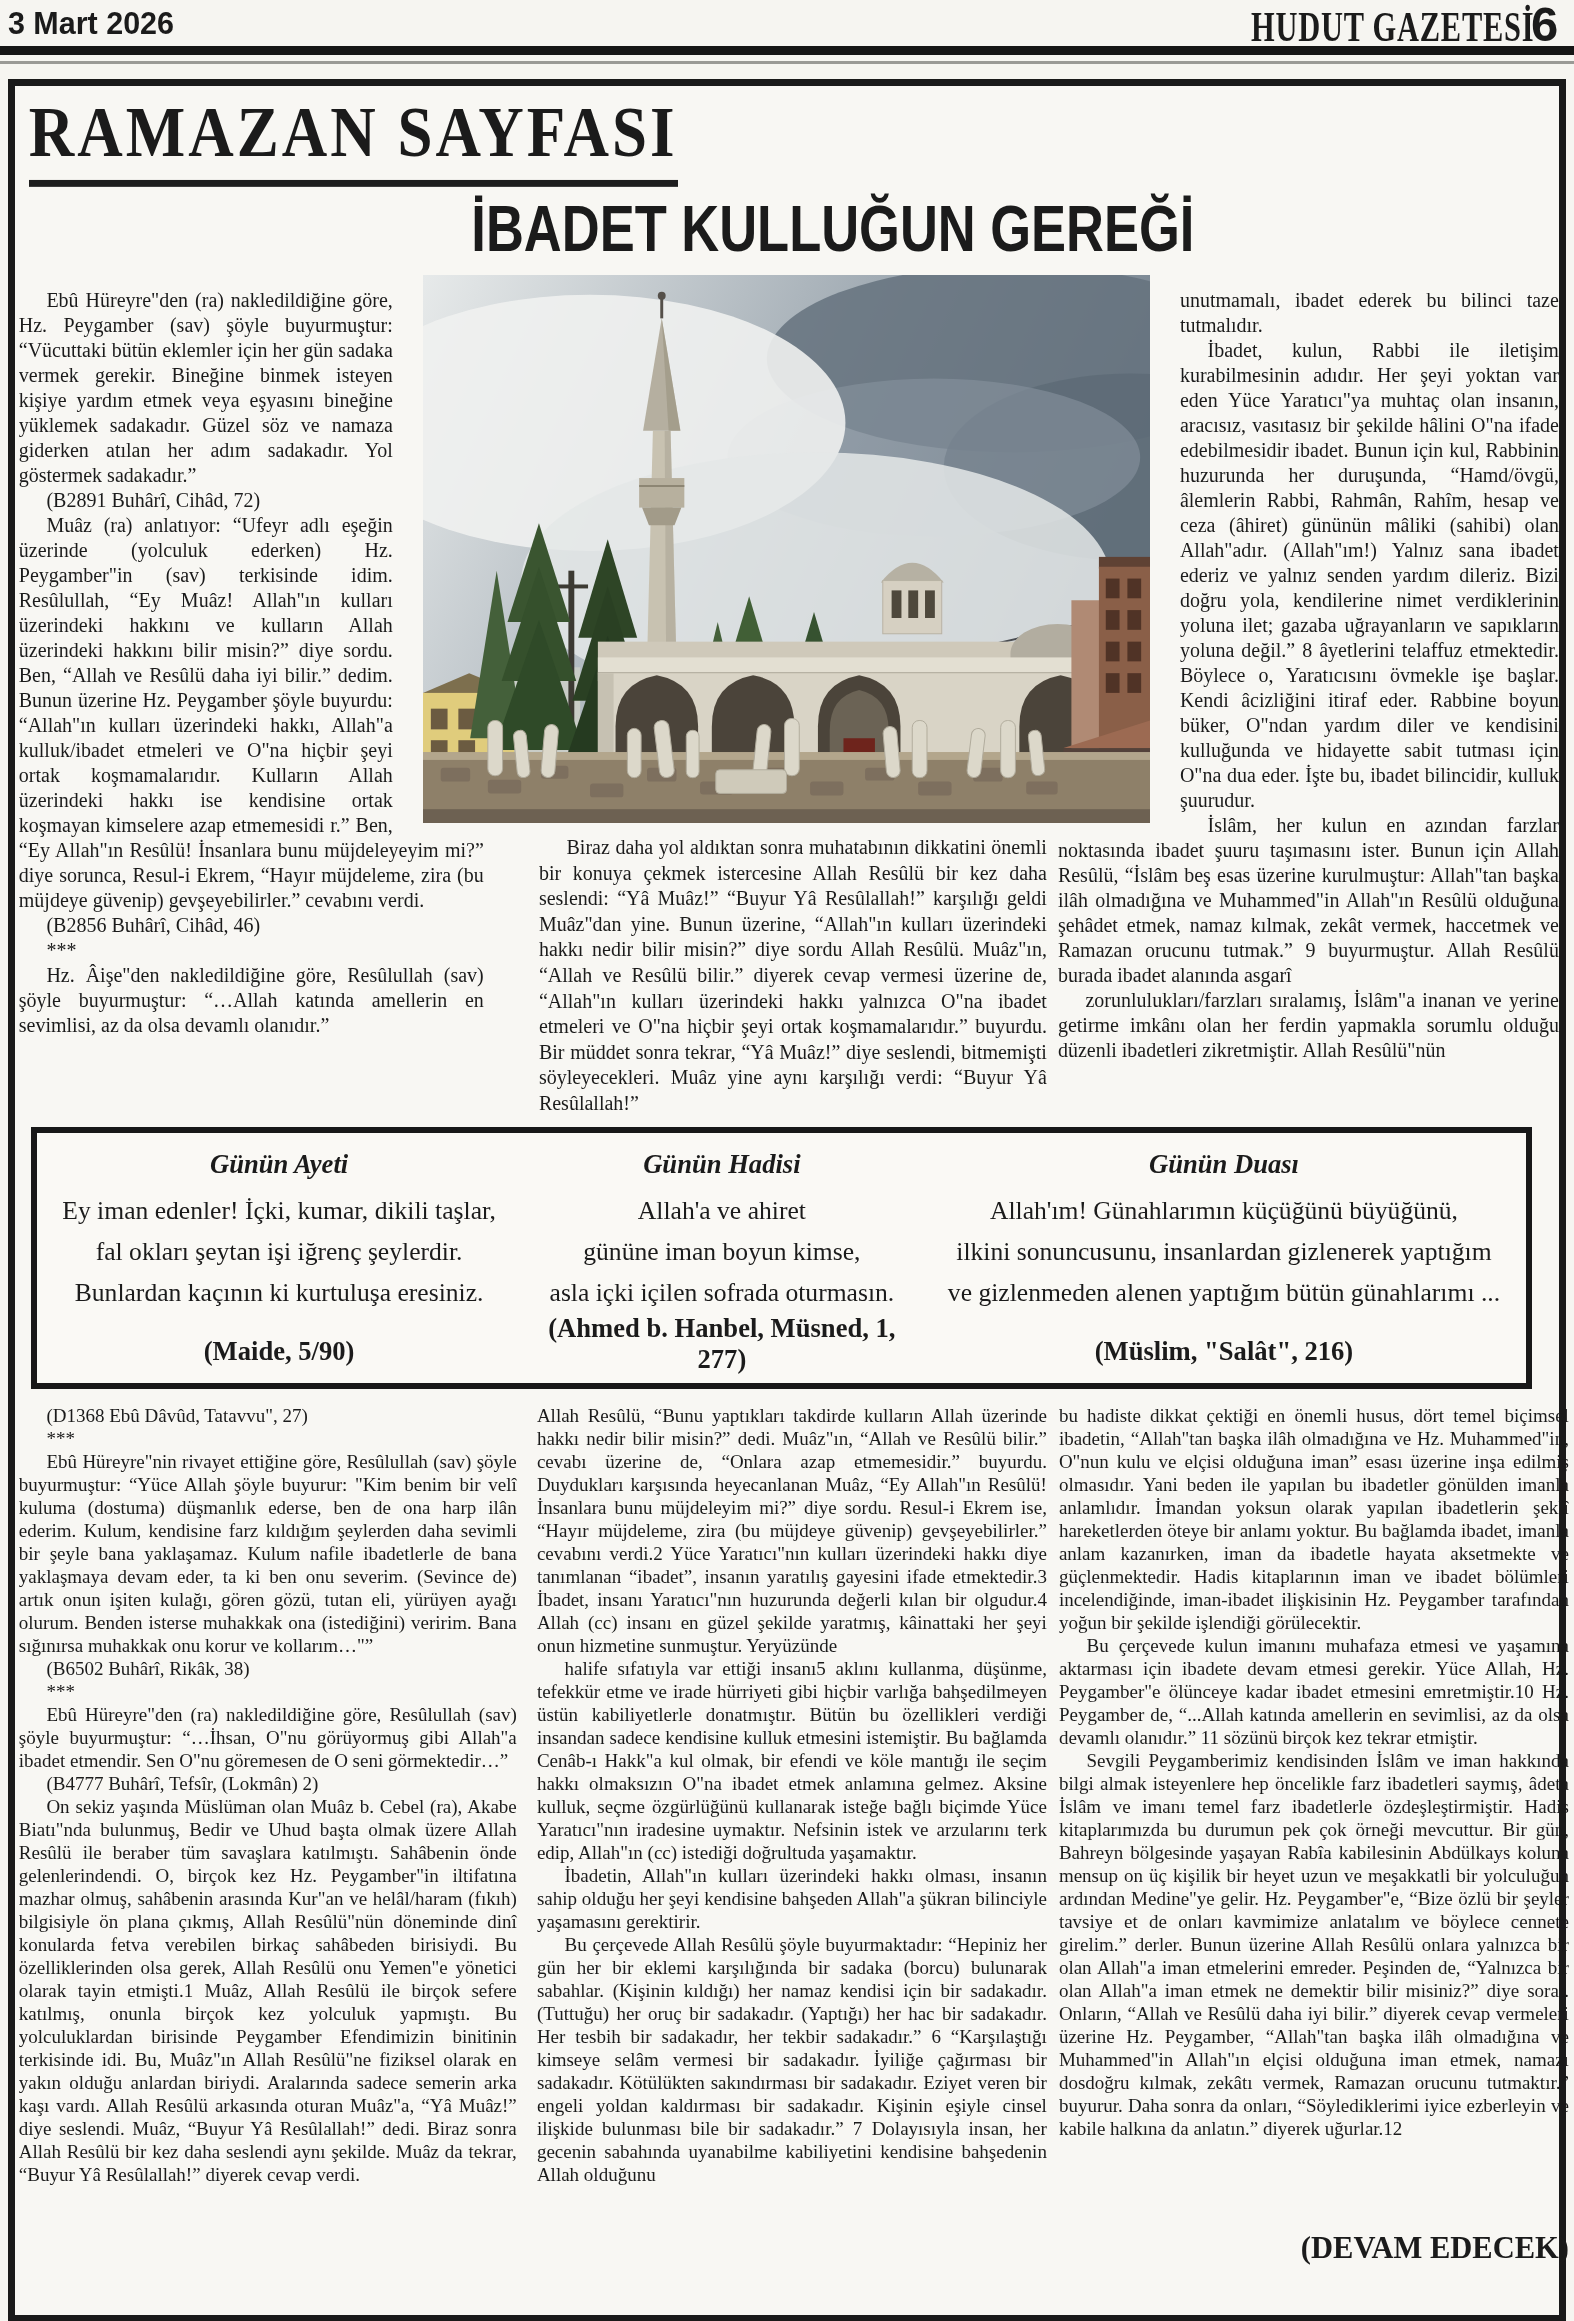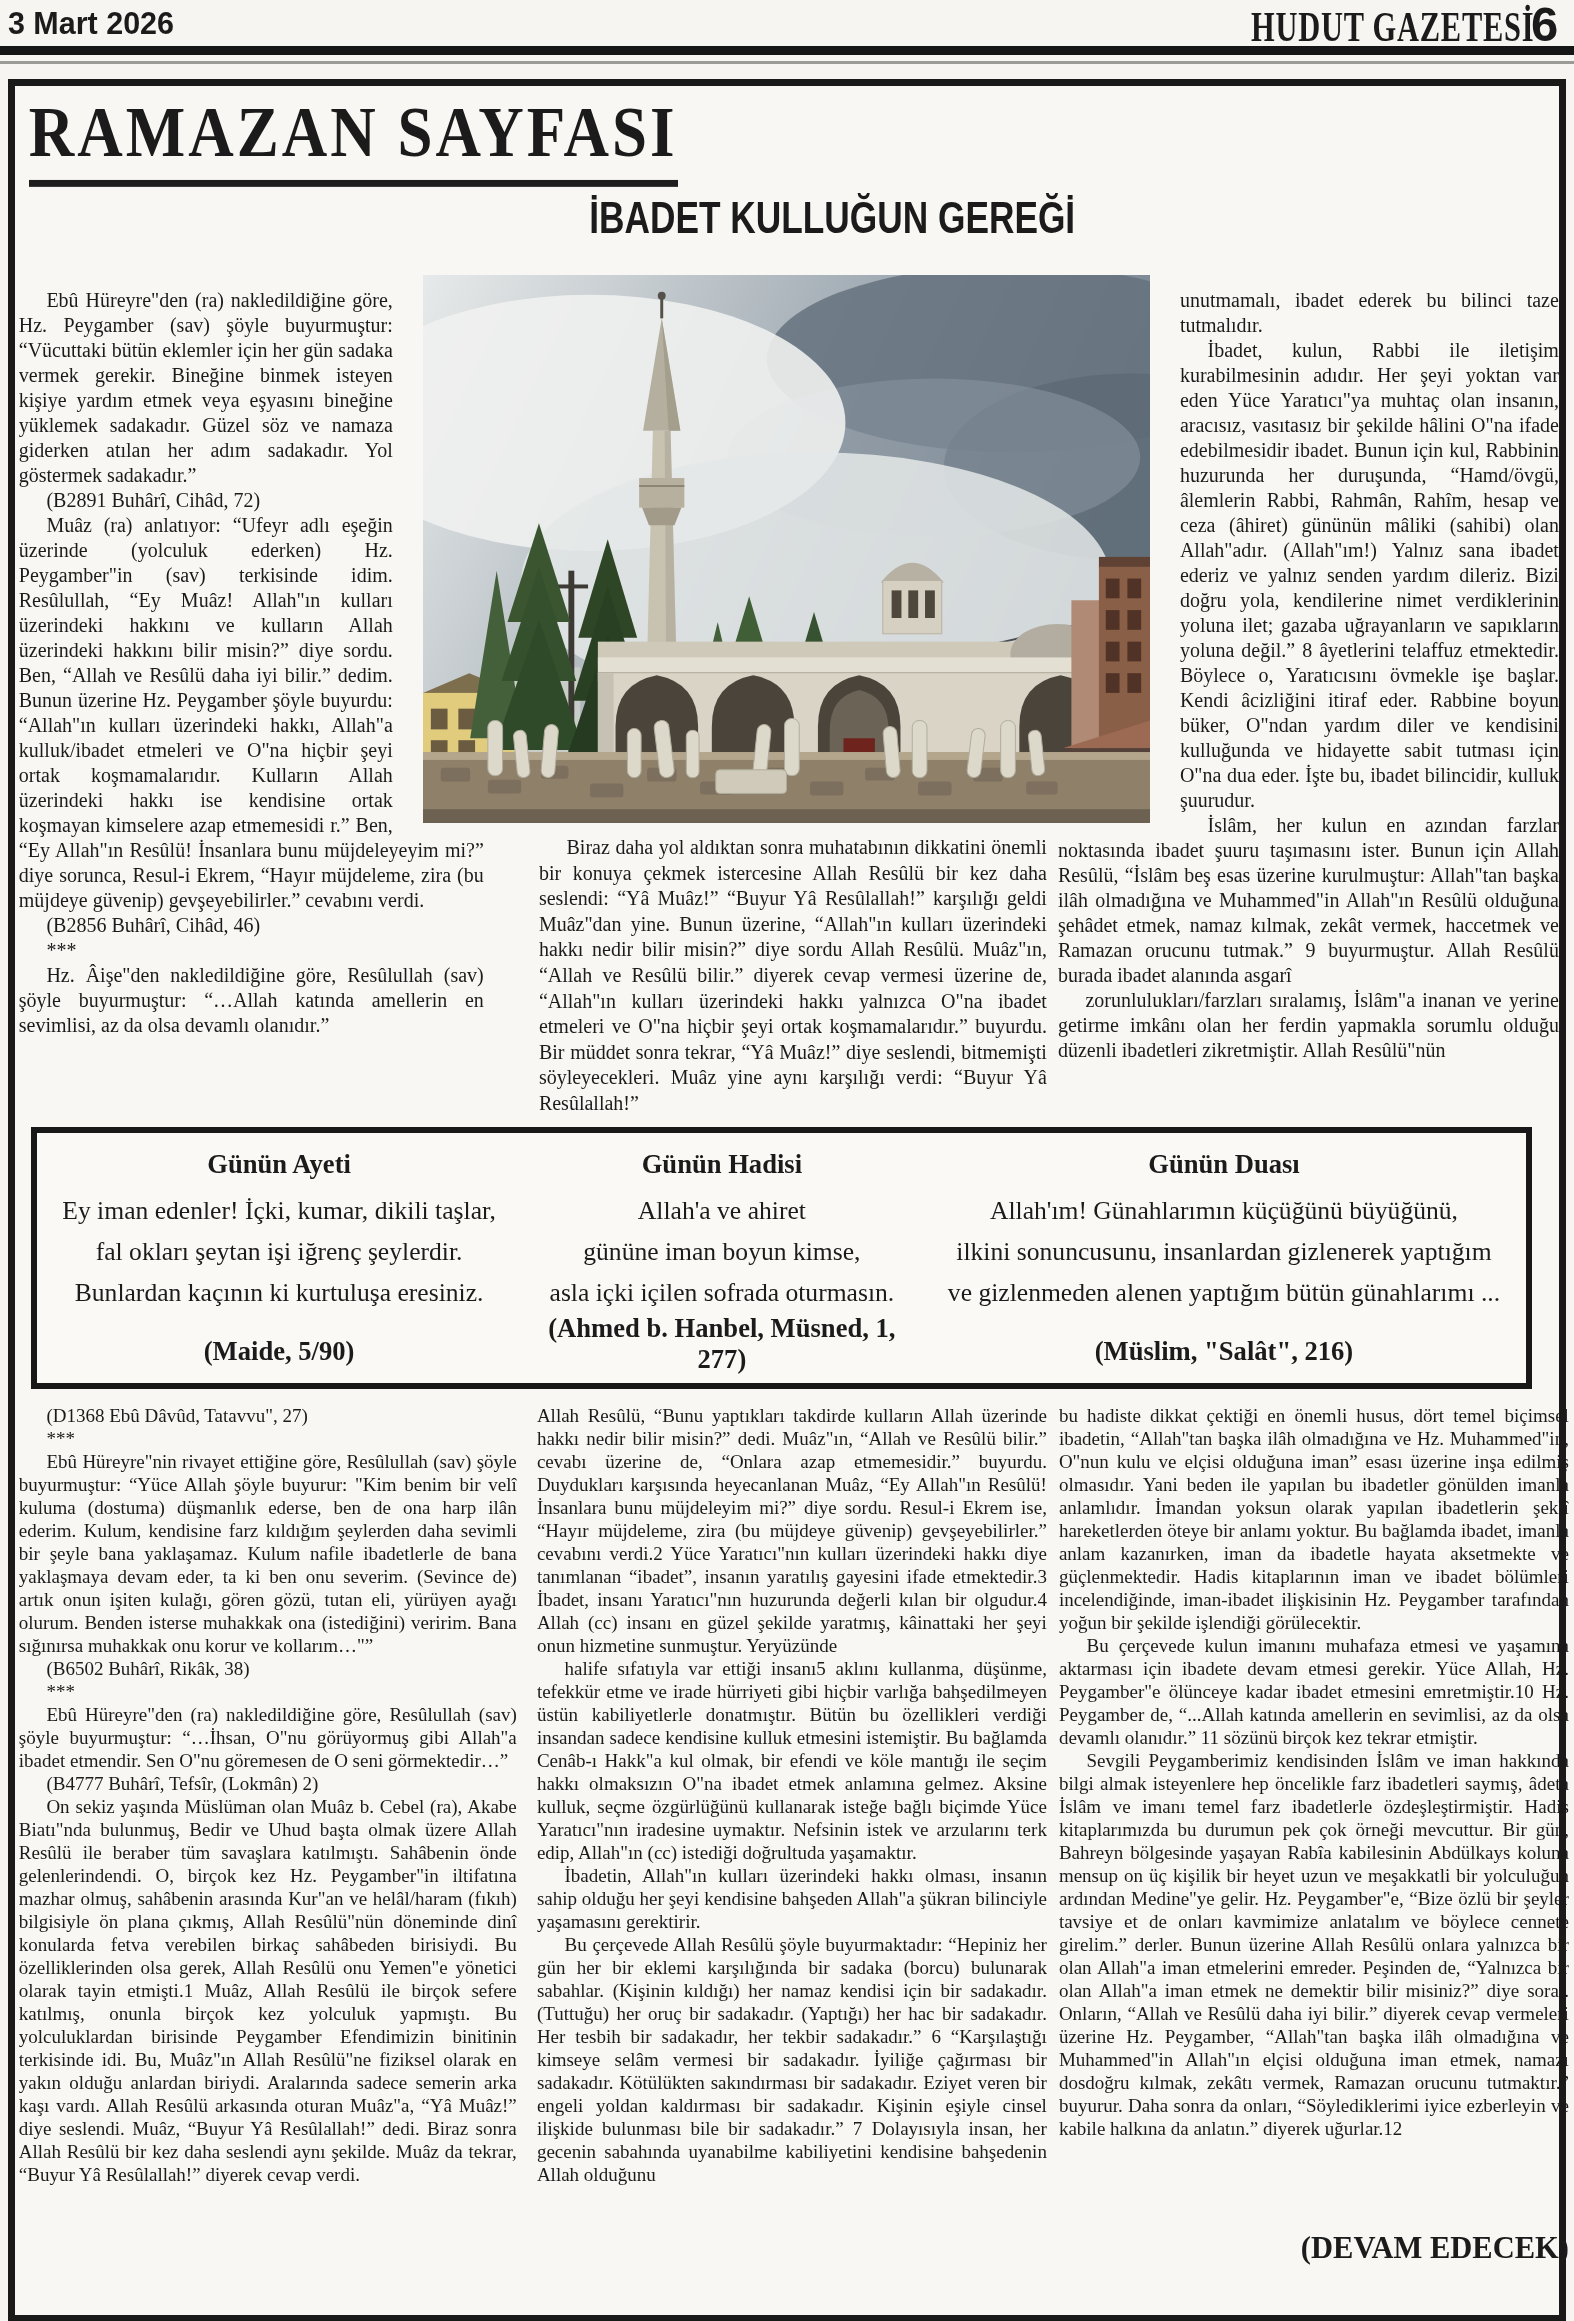--- a/index.html
+++ b/index.html
@@ -21,21 +21,21 @@
   .rule-thin{position:absolute;left:0;top:61px;width:100%;height:3px;background:#9a9a96;}
 
   
   .pagebox{position:absolute;left:7.9px;top:79px;width:1558px;height:2243px;border:7.9px solid #1a1a1a;box-sizing:border-box;background:#f8f7f3;}
   .pagebox-inner{position:absolute;left:0;top:0;right:0;bottom:0;}
 
   .section-headline{position:absolute;left:13.8px;top:9.9px;margin:0;font-size:63px;font-weight:700;line-height:1;}
   .section-headline span{display:inline-block;transform:scaleY(1.15);transform-origin:left top;letter-spacing:3px;border-bottom:6.9px solid #1e1e1e;padding-bottom:9.9px;}
 
   .article-title{position:absolute;left:374px;top:110px;width:887px;margin:0;text-align:center;
-    font-family:"Liberation Sans",sans-serif;font-weight:700;font-size:43px;line-height:1;}
+    font-family:"Liberation Sans",sans-serif;font-weight:700;font-size:64px;line-height:1;}
   .article-title span{display:inline-block;transform:scale(0.82,1.02);transform-origin:center top;letter-spacing:0px;}
 
   
   .photo{position:absolute;left:408px;top:189px;width:727px;height:548px;margin:0;}
   .photo svg{display:block;width:100%;height:100%;}
 
   
   .col{position:absolute;overflow:hidden;}
   .para{margin:0;text-indent:27.6px;text-align:justify;}
   .topcol{font-size:20px;line-height:25px;}
@@ -43,21 +43,21 @@
   #top-right-col{left:1043px;top:202px;width:501px;height:845px;}
   #center-col{left:524px;top:749px;width:508px;height:296px;font-size:20px;line-height:25.6px;}
   .spacer-r{float:right;width:91px;height:526px;}
   .spacer-l{float:left;width:122px;height:538px;}
   #top-right-col p.para:first-of-type{text-indent:0;}
 
   
   .quotebox{position:absolute;left:15.8px;top:1041px;width:1501px;height:262px;border:6.9px solid #181818;box-sizing:border-box;
     display:flex;background:#faf9f5;}
   .qcard{flex:1 1 0;display:flex;flex-direction:column;align-items:center;padding:15.8px 25.6px 11.8px 25.6px;box-sizing:border-box;}
-  .qtitle{font-weight:700;font-size:26.6px;margin-bottom:9.9px;text-align:center;}
+  .qtitle{font-weight:700;font-size:26.6px;margin-bottom:9.9px;text-align:center;font-style:italic;}
   .qbody{text-align:center;}
   .qline{font-size:25.6px;line-height:41px;text-align:center;white-space:nowrap;}
   .qref{margin-top:auto;font-weight:700;font-size:26.6px;text-align:center;padding-bottom:3.9px;}
 
   
   .botcol{font-size:19px;line-height:23px;top:1318px;height:906px;}
   #bcol1{left:3.9px;width:498px;}
   #bcol2{left:522px;width:510px;}
   #bcol3{left:1044px;width:510px;}
   #bcol2 p.para:first-of-type,#bcol3 p.para:first-of-type{text-indent:0;}

